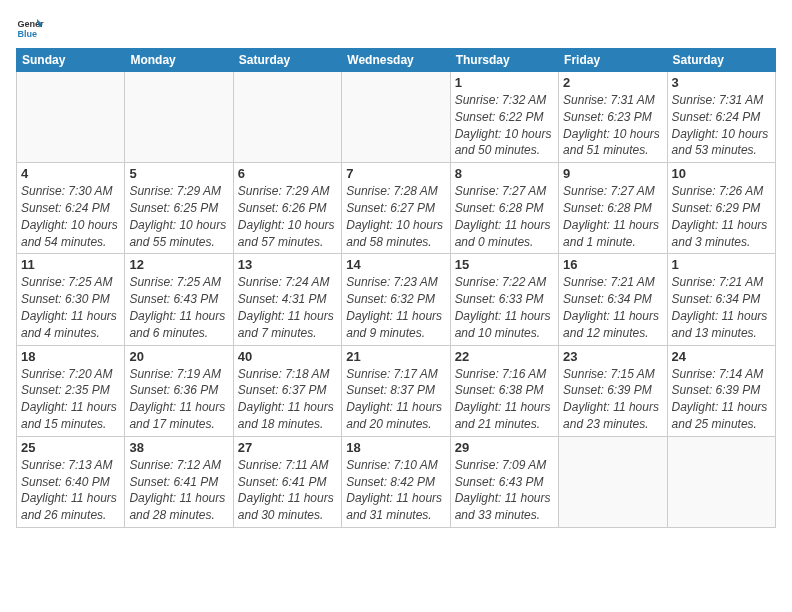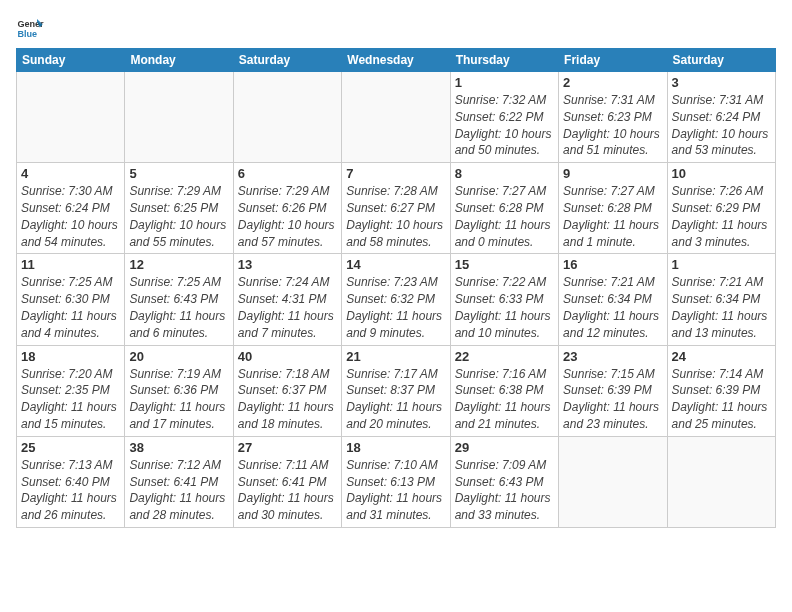--- a/index.html
+++ b/index.html
@@ -321,21 +321,21 @@
           <td>
             <span class="day-num">27</span>
             <div class="day-info">Sunrise: 7:11 AM
 Sunset: 6:41 PM
 Daylight: 11 hours
 and 30 minutes.</div>
           </td>
           <td>
             <span class="day-num">18</span>
             <div class="day-info">Sunrise: 7:10 AM
-Sunset: 6:13 PM
+Sunset: 8:42 PM
 Daylight: 11 hours
 and 31 minutes.</div>
           </td>
           <td>
             <span class="day-num">29</span>
             <div class="day-info">Sunrise: 7:09 AM
 Sunset: 6:43 PM
 Daylight: 11 hours
 and 33 minutes.</div>
           </td>

